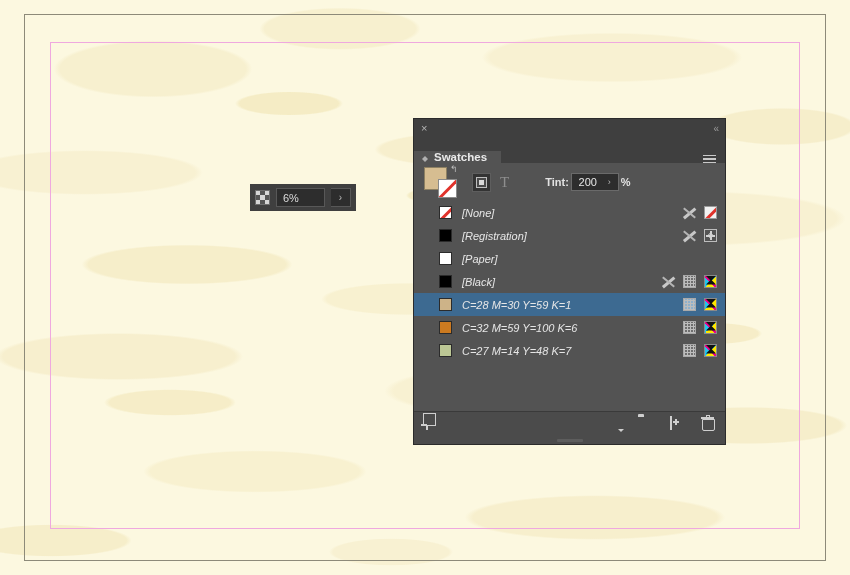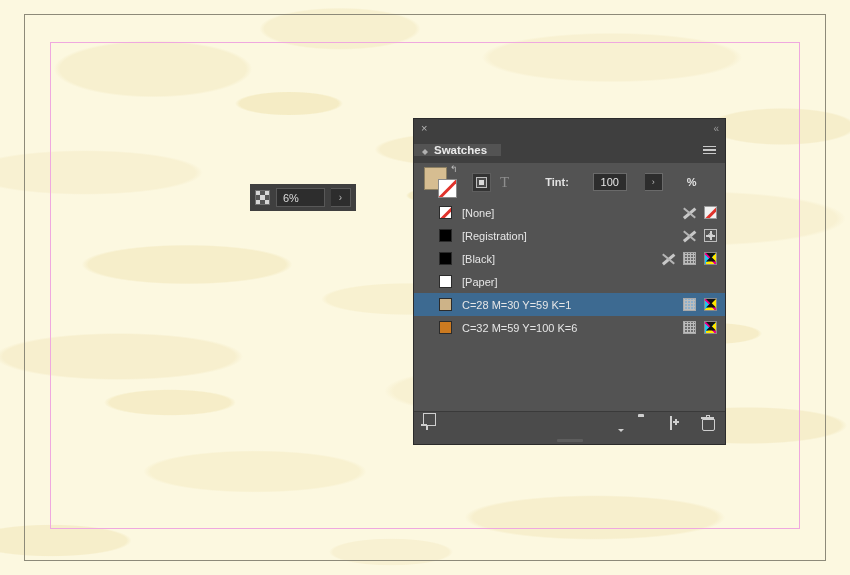--- a/index.html
+++ b/index.html
@@ -126,21 +126,21 @@
     justify-content: space-between;
     padding: 0 7px;
     flex: none;
   }
   .tiny-x { color: #b5b5b5; font-size: 11px; line-height: 1; }
   .collapse-chevrons { color: #9a9a9a; font-size: 10px; letter-spacing: -1px; }
 
   #panel-tabbar {
     height: 26px;
     background: #3f3f3f;
-    display: flex; align-items: center;
+    display: flex; align-items: flex-end;
     flex: none;
   }
   #tab-swatches {
     background: #535353;
     display: flex; align-items: center;
     gap: 6px;
     padding: 0 14px 0 8px;
     font-weight: bold;
     font-size: 11.5px;
     color: #eaeaea;
@@ -218,21 +218,21 @@
     margin-left: 9px;
     color: #8e8e8e;
     font-family: "Liberation Serif", serif;
     font-size: 15px;
     line-height: 1;
     flex: none;
   }
   #tint-group {
     margin-left: 36px;
     display: flex; align-items: center;
-    gap: 24px;
+    gap: 2px;
   }
   #tint-label { color: #e3e3e3; font-weight: bold; font-size: 11px; }
   #tint-field {
     width: 34px; height: 18px;
     background: #2d2d2d;
     border: 1px solid #6a6a6a;
     color: #e6e6e6;
     font-size: 11px;
     display: flex; align-items: center; justify-content: center;
   }
@@ -245,20 +245,21 @@
     color: #bbb; font-size: 9px;
     display: flex; align-items: center; justify-content: center;
   }
   #tint-pct { color: #e3e3e3; font-weight: bold; font-size: 11px; }
 
   
   #swatch-list {
     flex: 1;
     background: #535353;
     overflow: hidden;
+    font-style: italic;
   }
   .swatch-row {
     height: 23px;
     display: flex; align-items: center;
     padding: 0 8px 0 25px;
     position: relative;
   }
   .swatch-row.selected { background: #3d6a91; }
   .sw-chip {
     width: 13px; height: 13px;
@@ -457,21 +458,21 @@
           </div>
         <span id="swap-arrow">↰</span>
       </div>
       <div class="affect-btn">
           <i></i>
         </div>
       <div id="affect-text">T</div>
 
       <div id="tint-group">
         <span id="tint-label">Tint:</span>
-        <span id="tint-field">100</span>
+        <span id="tint-field">200</span>
         <span id="tint-stepper">›</span>
         <span id="tint-pct">%</span>
       </div>
     </div>
 
     <div id="swatch-list">
         <div class="swatch-row">
           <span class="sw-chip none-chip"></span>
           <span class="sw-name">[None]</span>
           <span class="row-icons">
@@ -489,51 +490,61 @@
             <span class="pencil-x">
               <i></i>
               <i></i>
             </span>
             <span class="reg-ind">
               <i></i>
             </span>
           </span>
         </div>
         <div class="swatch-row">
+          <span class="sw-chip" style="background: rgb(255, 255, 255);"></span>
+          <span class="sw-name">[Paper]</span>
+          <span class="row-icons"></span>
+        </div>
+        <div class="swatch-row">
           <span class="sw-chip" style="background: rgb(0, 0, 0);"></span>
           <span class="sw-name">[Black]</span>
           <span class="row-icons">
             <span class="pencil-x">
               <i></i>
               <i></i>
             </span>
             <span class="dot-ind"></span>
             <span class="cmyk-ind">
               <i></i>
             </span>
           </span>
-        </div>
-        <div class="swatch-row">
-          <span class="sw-chip" style="background: rgb(255, 255, 255);"></span>
-          <span class="sw-name">[Paper]</span>
-          <span class="row-icons"></span>
         </div>
         <div class="swatch-row selected">
           <span class="sw-chip" style="background: rgb(205, 179, 136);"></span>
           <span class="sw-name">C=28 M=30 Y=59 K=1</span>
           <span class="row-icons">
             <span class="dot-ind"></span>
             <span class="cmyk-ind">
               <i></i>
             </span>
           </span>
         </div>
         <div class="swatch-row">
           <span class="sw-chip" style="background: rgb(204, 122, 32);"></span>
           <span class="sw-name">C=32 M=59 Y=100 K=6</span>
+          <span class="row-icons">
+            <span class="dot-ind"></span>
+            <span class="cmyk-ind">
+              <i></i>
+            </span>
+          </span>
+        </div>
+        <div class="swatch-row">
+          <span class="sw-chip" style="background: rgb(188, 199, 149);"></span>
+          <span class="sw-name">C=27 M=14 Y=48 K=7</span>
           <span class="row-icons">
             <span class="dot-ind"></span>
             <span class="cmyk-ind">
               <i></i>
             </span>
           </span>
         </div>
       </div>
 
     <div id="panel-footer">

